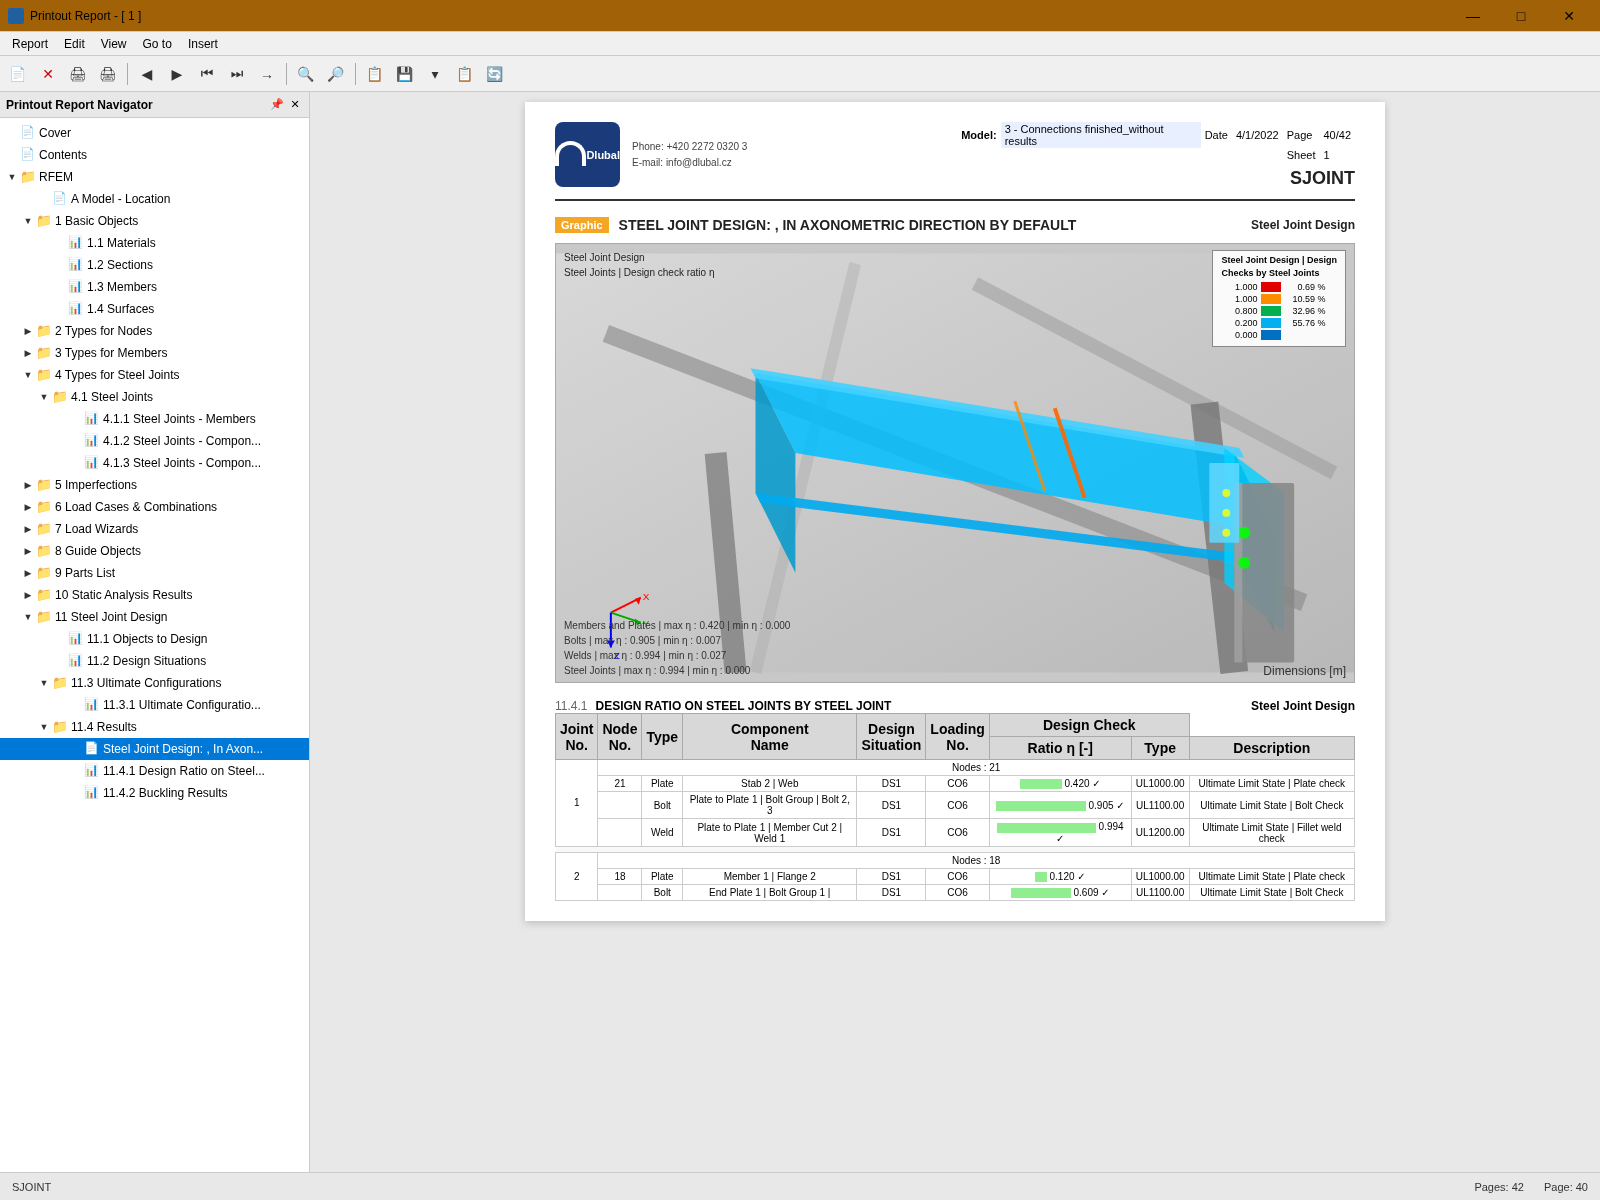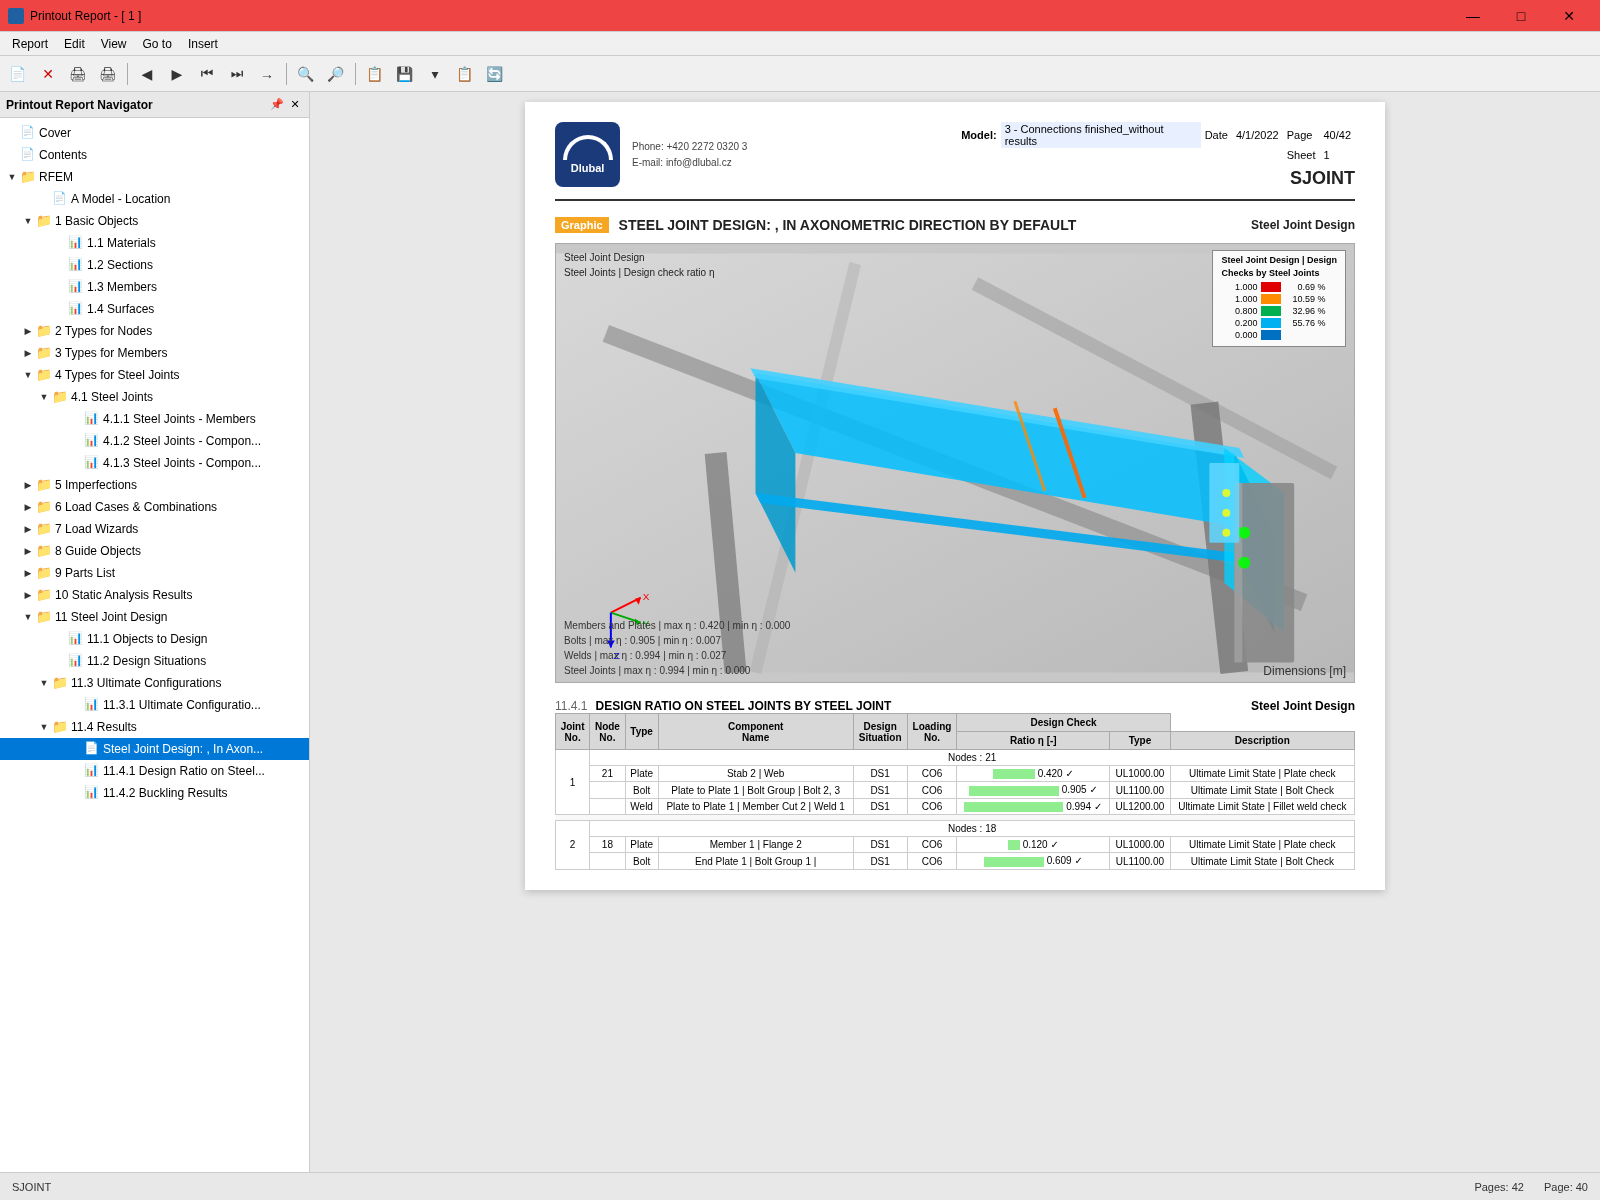--- a/index.html
+++ b/index.html
@@ -1,21 +1,21 @@
 <!DOCTYPE html>
 <html><head>
   <meta charset="utf-8">
   <style>
     * { box-sizing: border-box; margin: 0; padding: 0; }
     body { font-family: 'Segoe UI', Arial, sans-serif; font-size: 12px; background: #f0f0f0; overflow: hidden; }
 
     
     .title-bar {
       height: 32px;
-      background: #ef4444;
+      background: #a16207;
       display: flex;
       align-items: center;
       justify-content: space-between;
       padding: 0 8px;
       border-bottom: 1px solid #ccc;
     }
     .title-bar-left { display: flex; align-items: center; gap: 6px; }
     .title-bar-icon { width: 16px; height: 16px; background: #2060a0; border-radius: 2px; }
     .title-bar-title { font-size: 12px; color: #000; }
     .title-bar-controls { display: flex; gap: 2px; }
@@ -142,21 +142,21 @@
       align-items: center;
       gap: 12px;
       flex: 1;
     }
     .dlubal-logo {
       width: 65px; height: 65px;
       background: #1a3a7a;
       border-radius: 8px;
       display: flex; align-items: center; justify-content: center;
       color: white; font-size: 14px; font-weight: bold;
-      flex-direction: column;
+      flex-direction: row;
     }
     .dlubal-arch {
       width: 50px; height: 25px;
       border: 4px solid white;
       border-bottom: none;
       border-radius: 25px 25px 0 0;
       margin-bottom: 2px;
     }
     .report-contact { font-size: 10px; color: #444; line-height: 1.6; }
     .report-app-name { font-size: 18px; font-weight: bold; text-align: right; color: #222; margin-top: 6px; }
@@ -260,21 +260,21 @@
     .data-table {
       width: 100%;
       border-collapse: collapse;
       font-size: 10px;
     }
     .data-table th {
       background: #e0e0e0;
       border: 1px solid #aaa;
       padding: 3px 4px;
       text-align: center;
-      font-size: 10px;
+      font-size: 14px;
       font-weight: bold;
     }
     .data-table td {
       border: 1px solid #ccc;
       padding: 2px 4px;
       font-size: 10px;
       text-align: center;
     }
     .data-table td.left { text-align: center; }
     .data-table .header-row th { background: #d8d8d8; }

